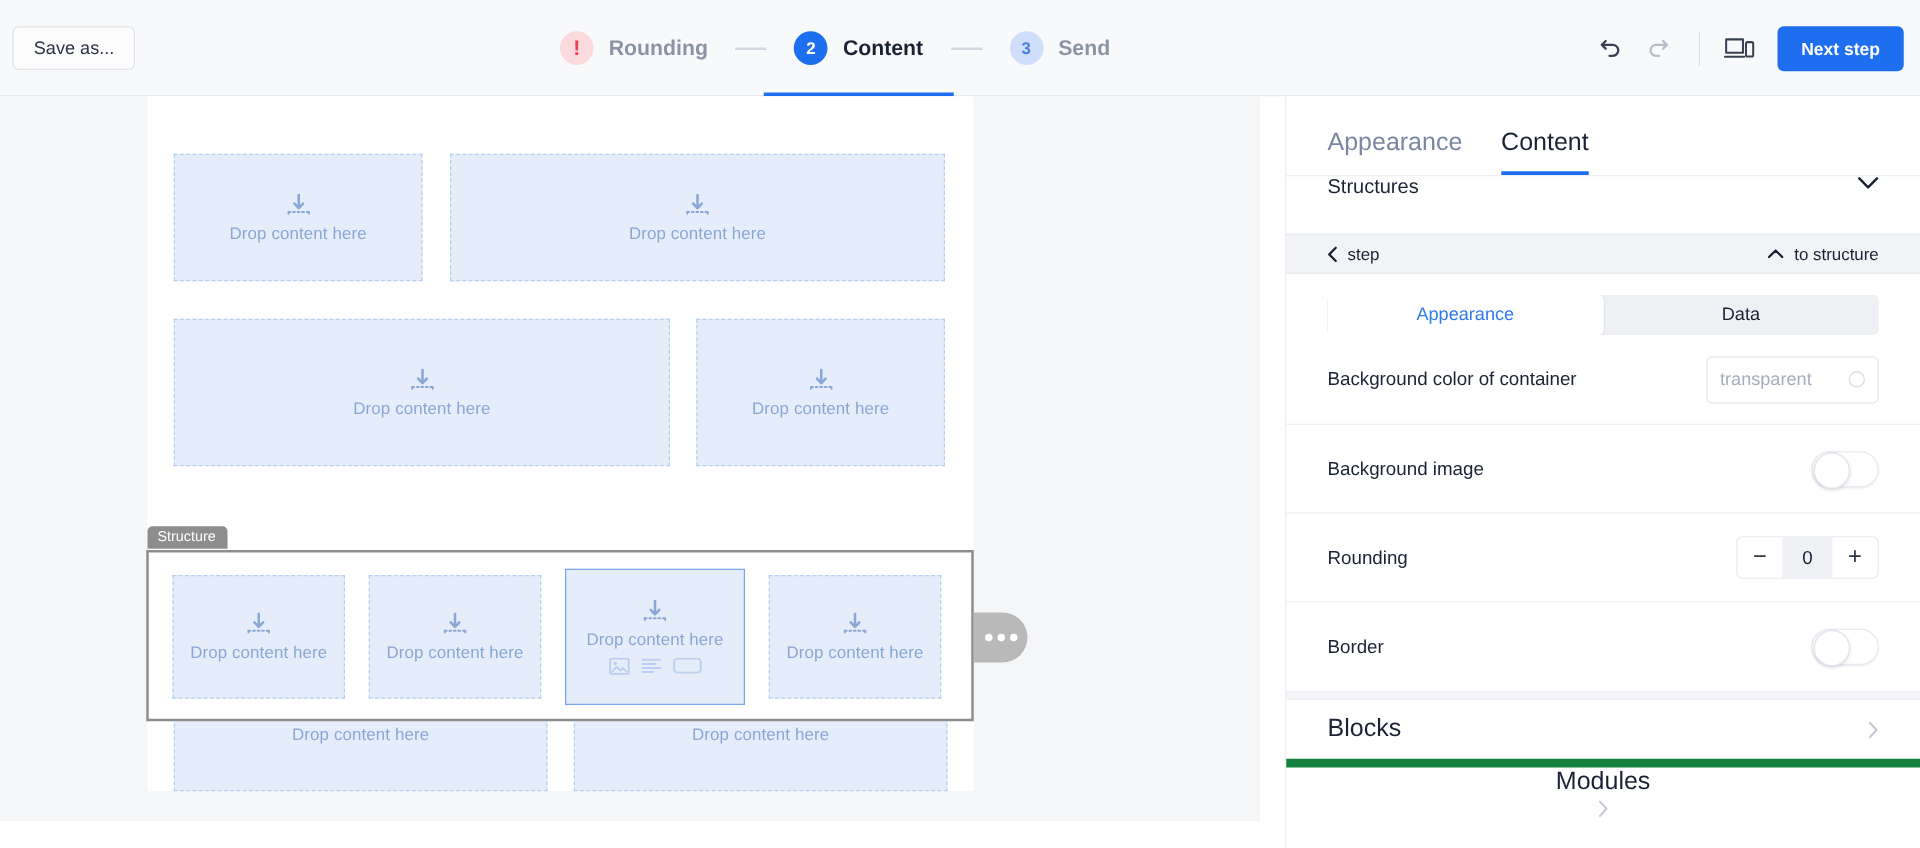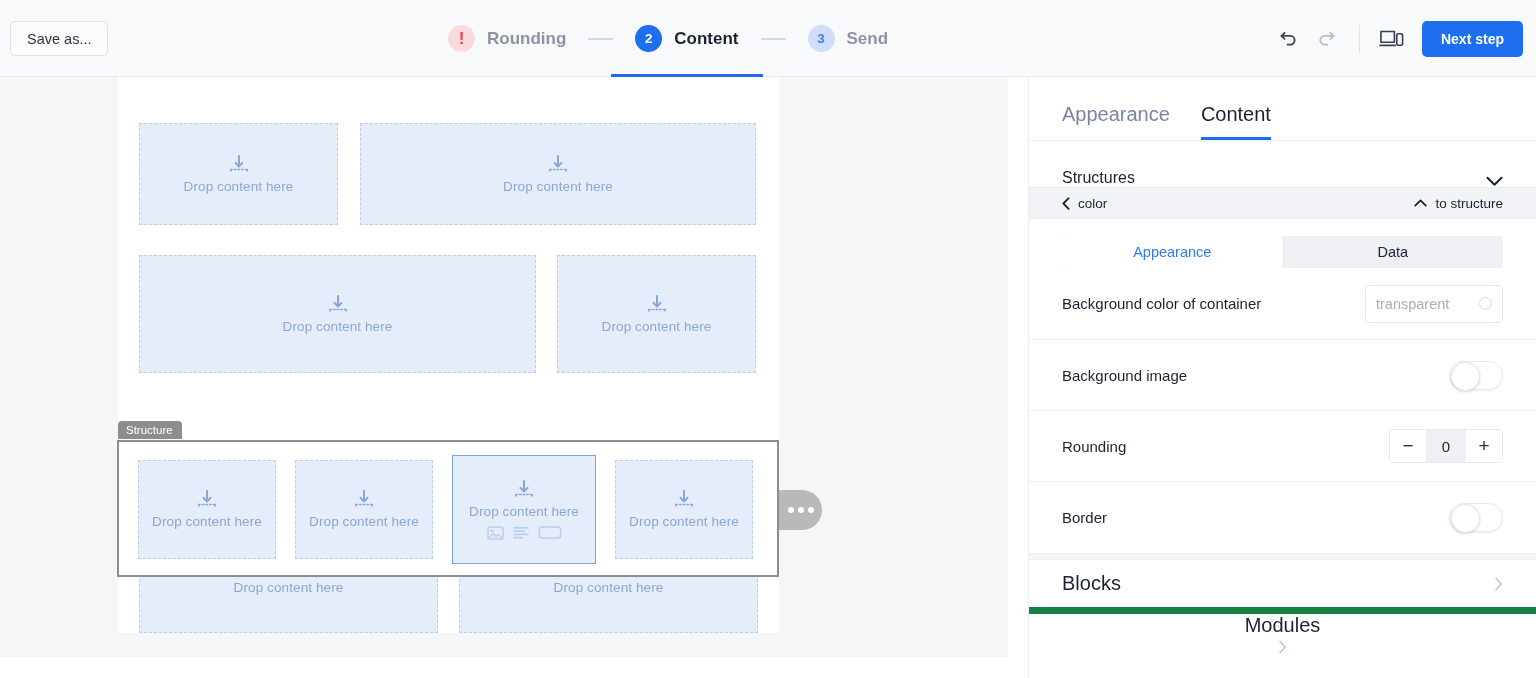--- a/index.html
+++ b/index.html
@@ -121,21 +121,21 @@
     display: flex; align-items: flex-end; gap: 31px;
     padding: 24px 33px 0 33px; height: 64px;
     border-bottom: 1px solid #eceef2;
   }
   .ptab { font-size: 20px; color: #7a86a1; padding-bottom: 14px; cursor: pointer; position: relative; }
   .ptab.active { color: #1b2233; }
   .ptab.active::after {
     content: ""; position: absolute; left: 0; right: 0; bottom: 0; height: 3px; background: #1e6ff0;
   }
   .section-head {
-    display: flex; align-items: flex-end; justify-content: space-between;
+    display: flex; align-items: flex-start; justify-content: space-between;
     height: 46px; padding: 0 33px; cursor: pointer;
   }
   .section-title { font-size: 16px; color: #1b2233; }
 
   .nav-row {
     display: flex; align-items: center; justify-content: space-between;
     height: 32px; padding: 0 33px; background: #f1f3f6;
     border-top: 1px solid #e7e9ee; border-bottom: 1px solid #e7e9ee;
     font-size: 13.5px; color: #1b2233;
   }
@@ -412,21 +412,21 @@
       <svg width="17" height="11" viewBox="0 0 18 11" fill="none">
         <path d="M1.5 1.5L9 9l7.5-7.5" stroke="#1b2233" stroke-width="2.1" stroke-linecap="round" stroke-linejoin="round"></path>
       </svg>
     </div>
 
     <div class="nav-row">
       <div class="nav-left">
         <svg width="8" height="13" viewBox="0 0 8 13" fill="none">
           <path d="M6.6 1.2L1.4 6.5l5.2 5.3" stroke="#1b2233" stroke-width="1.8" stroke-linecap="round" stroke-linejoin="round"></path>
         </svg>
-        <span>color</span>
+        <span>step</span>
       </div>
       <div class="nav-right">
         <svg width="13" height="8" viewBox="0 0 13 8" fill="none">
           <path d="M1.2 6.6L6.5 1.4l5.3 5.2" stroke="#1b2233" stroke-width="1.8" stroke-linecap="round" stroke-linejoin="round"></path>
         </svg>
         <span>to structure</span>
       </div>
     </div>
 
     <div class="seg">

